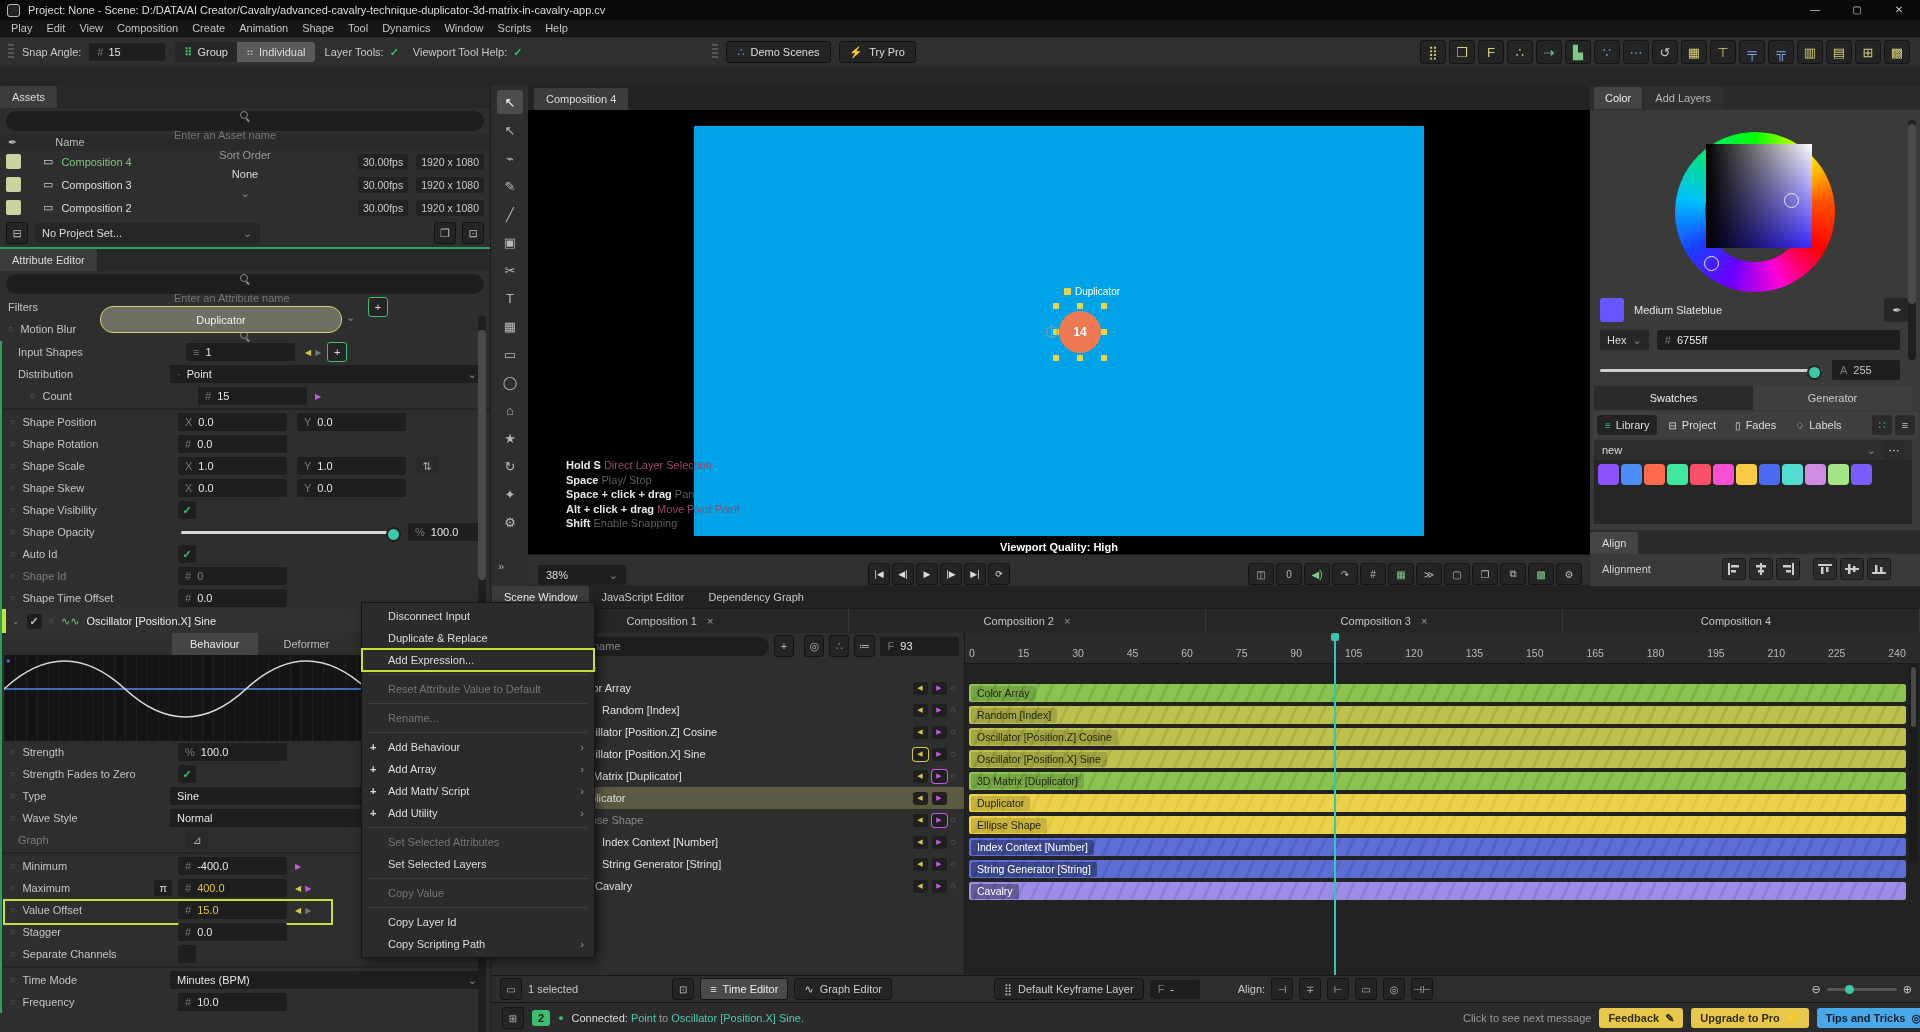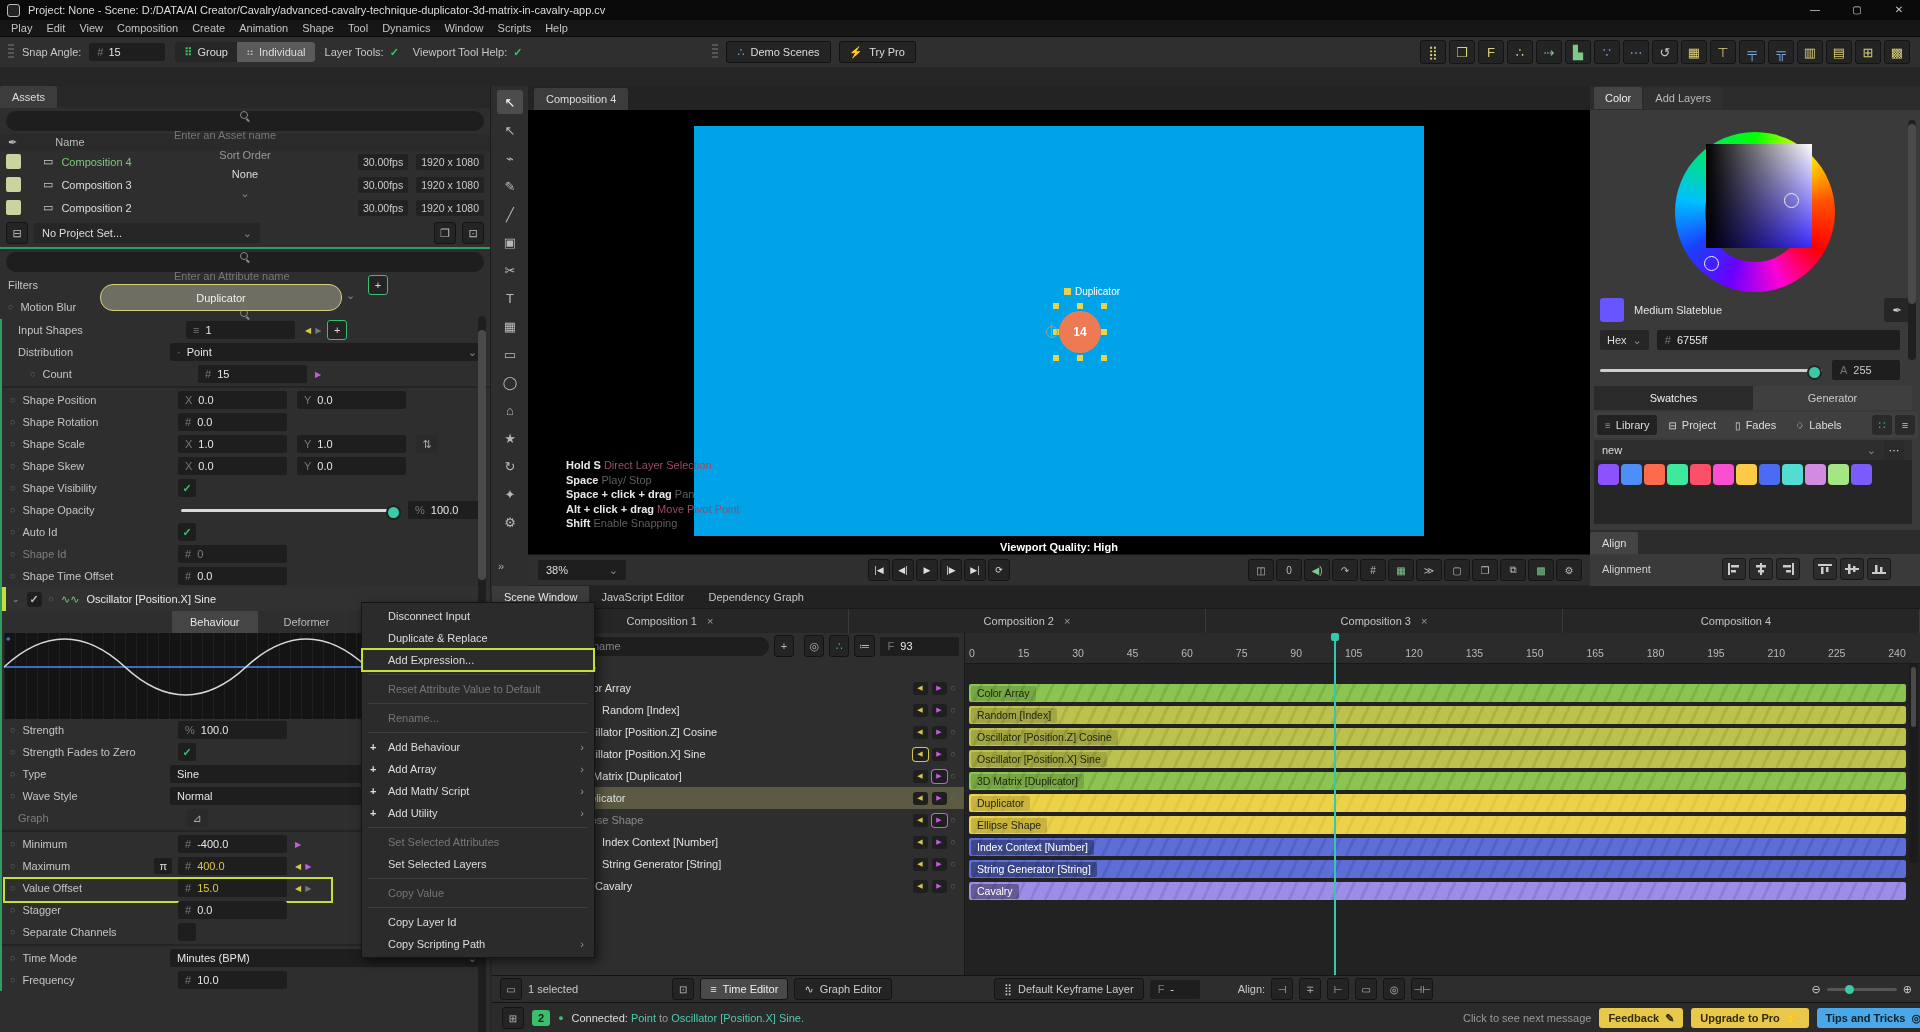--- a/index.html
+++ b/index.html
@@ -97,21 +97,21 @@
   #vhelp .hk{color:#e8e8e8;font-weight:bold;}
   #vhelp .hv{color:#5f5f5f;}
   #vhelp .maroon{color:#9c4a62;}
   #vquality{position:absolute;left:0;right:0;bottom:1px;text-align:center;color:#fff;font-weight:bold;font-size:11px;}
   #dupcircle{position:absolute;left:531px;top:201px;width:42px;height:42px;border-radius:50%;background:#ed7a52;display:flex;align-items:center;justify-content:center;color:#fff;font-weight:bold;font-size:12px;}
   #duplabel{position:absolute;left:536px;top:176px;display:flex;align-items:center;gap:4px;color:#fff;font-size:10px;}
   #duplabel .lsq{width:7px;height:7px;background:#e8d44a;}
   .hsq{position:absolute;width:6px;height:6px;background:#e8d44a;}
   #pivot{position:absolute;left:518px;top:216px;width:10px;height:10px;border:1px solid #999;border-radius:50%;}
   #pivot::after{content:"";position:absolute;left:4px;top:-3px;width:1px;height:14px;background:#999;}
-  #vbottom{height:30px;background:#2f2f2f;border-top:1px solid #181818;display:flex;align-items:center;position:relative;}
+  #vbottom{height:30px;background:#2f2f2f;border-top:1px solid #181818;display:flex;align-items:flex-end;position:relative;}
   #zoomdd{margin-left:10px;background:#1e1e1e;border-radius:2px;height:20px;width:72px;display:flex;align-items:center;padding:0 8px;color:#ddd;justify-content:space-between;}
   #playback{position:absolute;left:340px;display:flex;gap:2px;}
   .pbtn{width:20px;height:20px;background:#242424;border:1px solid #141414;border-radius:3px;display:flex;align-items:center;justify-content:center;color:#ddd;font-size:9px;}
   #vricons{margin-left:auto;display:flex;gap:2px;padding-right:8px;}
   .vico{min-width:20px;height:20px;background:#242424;border:1px solid #141414;border-radius:3px;display:flex;align-items:center;justify-content:center;font-size:10px;color:#bbb;padding:0 2px;}
   
   #rightpanel{left:1590px;top:86px;width:330px;height:916px;background:#3a3a3a;}
   #rtabs{height:24px;display:flex;align-items:center;background:#2c2c2c;padding-left:4px;gap:2px;}
   .rtab{height:22px;display:flex;align-items:center;padding:0 11px;background:#303030;color:#bbb;border-radius:2px 2px 0 0;}
   .rtab.on{background:#444;color:#eee;}
@@ -352,20 +352,23 @@
           <span style="color:#888">⌄</span>
         </span>
         <span class="grow"></span>
         <span class="sqbtn">❐</span>
         <span class="sqbtn">⊡</span>
       </div>
       <div class="greenline"></div>
     </div>
 
     <div id="attred">
+      <div style="height:22px;background:#282828;display:flex;align-items:flex-end;">
+        <span class="ptab">Attribute Editor</span>
+      </div>
       <div class="searchrow">
         <span class="mag"></span>
         <input placeholder="Enter an Attribute name" style="">
         <span style="color:#ddd">2/4</span>
         <span class="mag"></span>
         <span style="color:#999">▦</span>
         <span style="color:#999">⊗</span>
       </div>
 
       <div style="position:relative;">

